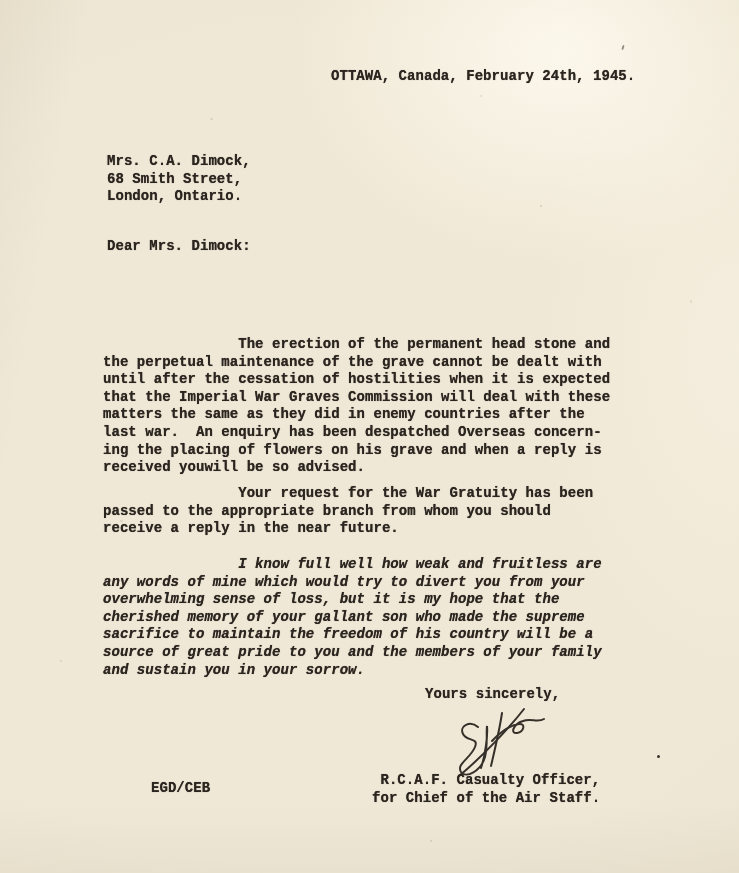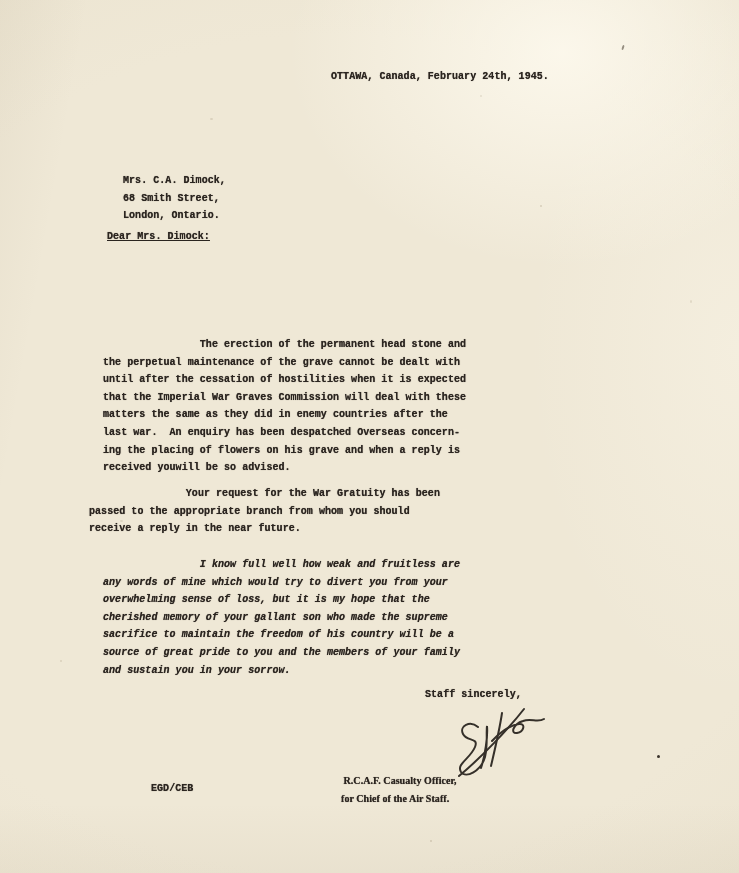--- a/index.html
+++ b/index.html
@@ -18,47 +18,47 @@
       radial-gradient(ellipse 300px 500px at 100% 40%, rgba(250,245,232,0.45), rgba(250,245,232,0) 70%),
       linear-gradient(100deg, rgba(120,100,70,0.06) 0%, rgba(120,100,70,0) 10%),
       linear-gradient(0deg, rgba(120,100,70,0.05) 0%, rgba(120,100,70,0) 8%),
       radial-gradient(ellipse 900px 760px at 45% 52%, #efe8d6 55%, #e8e0cb 100%);
     font-family: "Liberation Mono", "DejaVu Sans Mono", monospace;
     font-weight: 700;
     color: #2b2520;
   }
   .typed {
     position: absolute;
-    font-size: 10px;
+    font-size: 14px;
     line-height: 17.6px;
     white-space: pre;
     text-shadow: 0 0 0.7px rgba(43,37,31,0.85);
     letter-spacing: 0.05px;
   }
   .sig-svg { position: absolute; left: 440px; top: 701px; }
   .speck { position: absolute; border-radius: 50%; }
   .s1  { left:657px; top:755px; width:3px;  height:3px;  background:#3a332b; }
   .s2  { left:622px; top:45px;  width:2px;  height:5px;  background:rgba(70,60,48,0.55); transform:rotate(18deg); border-radius:40%; }
   .s3  { left:210px; top:118px; width:3px;  height:2px;  background:rgba(120,100,70,0.18); }
   .s4  { left:540px; top:205px; width:2px;  height:2px;  background:rgba(120,100,70,0.22); }
   .s5  { left:340px; top:432px; width:2px;  height:2px;  background:rgba(120,100,70,0.20); }
   .s6  { left:120px; top:520px; width:3px;  height:2px;  background:rgba(120,100,70,0.16); }
   .s7  { left:430px; top:840px; width:2px;  height:2px;  background:rgba(120,100,70,0.22); }
   .s8  { left:690px; top:300px; width:2px;  height:3px;  background:rgba(120,100,70,0.15); }
   .s9  { left:60px;  top:660px; width:2px;  height:2px;  background:rgba(120,100,70,0.18); }
   .s10 { left:480px; top:95px;  width:2px;  height:2px;  background:rgba(120,100,70,0.15); }
   .dateline   { left: 331px; top: 68px;  }
-  .recipient  { left: 123px; top: 153px; margin-top: 19px; }
-  .salutation { left: 107px; top: 228px; text-decoration: underline; }
+  .recipient  { left: 107px; top: 153px; }
+  .salutation { left: 107px; top: 238px; }
   .para-1     { left: 103px; top: 257px; }
   .para-2     { left: 103px; top: 336px; }
-  .para-3     { left: 89px; top: 485px; }
+  .para-3     { left: 103px; top: 485px; }
   .para-4     { left: 103px; top: 556px; font-style: italic; }
   .closing    { left: 425px; top: 686px; }
-  .signer     { left: 341px; top: 772px; font-family: Liberation Serif, serif; }
+  .signer     { left: 372px; top: 772px; }
   .initials   { left: 107px; top: 780px; padding-left: 44px; }
 </style>
 </head>
 <body>
 
 <div class="page">
 
   <div class="typed dateline">OTTAWA, Canada, February 24th, 1945.</div>
 
   <div class="typed recipient">Mrs. C.A. Dimock,
@@ -79,21 +79,21 @@
 passed to the appropriate branch from whom you should
 receive a reply in the near future.</div>
   <div class="typed para-4">                I know full well how weak and fruitless are
 any words of mine which would try to divert you from your
 overwhelming sense of loss, but it is my hope that the
 cherished memory of your gallant son who made the supreme
 sacrifice to maintain the freedom of his country will be a
 source of great pride to you and the members of your family
 and sustain you in your sorrow.</div>
 
-  <div class="typed closing">Staff sincerely,</div>
+  <div class="typed closing">Yours sincerely,</div>
 
   <svg class="sig-svg" width="125" height="85" viewBox="0 0 125 85">
     <g fill="none" stroke="#26211c" stroke-width="2" stroke-linecap="round" opacity="0.92">
       <path d="M38,26 C30,19 19,25 23,33 C27,41 39,36 35,46 C30,58 16,63 21,71 C26,78 41,70 45,56 C48,44 46,31 47,25 C48,35 45,55 41,67"></path>
       <path d="M62,12 C60,26 55,48 51,65"></path>
       <path d="M52,40 C59,32 70,24 79,23 C86,22 84,31 77,32 C70,33 73,23 83,20 C91,17 98,22 104,18"></path>
       <path d="M84,8 C70,26 42,56 19,75"></path>
     </g>
   </svg>
 

